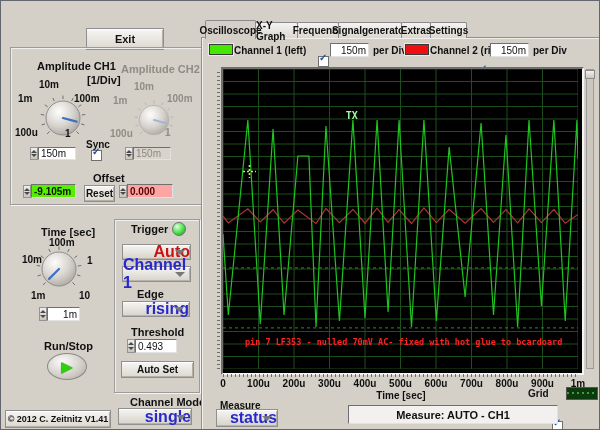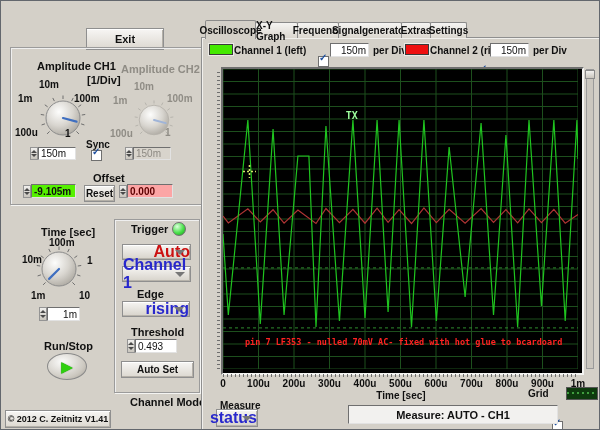--- a/index.html
+++ b/index.html
@@ -230,20 +230,24 @@
       <i class="dn"></i>
     </div>
   <div class="abs fld" style="left:134px;top:338px;width:42px;height:14px">
       <span>0.493</span>
     </div>
   <div class="abs btn" style="left:120px;top:360px;width:71px;height:15px;font-size:10px">
     <span>Auto Set</span>
   </div>
 
   <span class="abs lbl" style="left:129px;top:395px">Channel Mode</span>
+  <div class="abs dd" style="left:117px;top:407px;width:74px;height:17px">
+    <span style="color:#2828cc">single</span>
+      <i class="arr"></i>
+  </div>
 
   <div class="abs tabpanel" style="left:200px;top:36px;width:397px;height:391px"></div>
   <div class="abs tab active" style="left:204px;top:19px;width:49px;height:18px">
       <span>Oscilloscope</span>
     </div>
   <div class="abs tab" style="left:254px;top:21px;width:41px;height:15px">
       <span>X-Y Graph</span>
     </div>
   <div class="abs tab" style="left:296px;top:21px;width:40px;height:15px">
       <span>Frequency</span>
@@ -350,21 +354,21 @@
       <span class="xtick" style="left: 355px;">1m</span>
     </div>
   <span class="abs lbl s" style="left:360px;top:389px;width:80px;text-align:center">Time [sec]</span>
   <span class="abs lbl s" style="left:527px;top:387px">Grid</span>
   <div class="abs cb" style="left:551px;top:387px;width:9px;height:9px">
       <span class="ck">✓</span>
     </div>
   <div class="abs gridswatch" style="left:565px;top:386px;width:30px;height:11px"></div>
 
   <span class="abs lbl s" style="left:219px;top:399px">Measure</span>
-  <div class="abs dd" style="left:215px;top:408px;width:42px;height:18px">
+  <div class="abs dd" style="left:215px;top:408px;width:62px;height:18px">
     <span style="color:#2828cc">status</span>
       <i class="arr"></i>
   </div>
   <div class="abs fld" style="left:347px;top:404px;width:210px;height:19px;background:#f2f1ef;justify-content:center;font-weight:bold;font-size:11px">
     <span>Measure: AUTO - CH1</span>
   </div>
 
 </div>
 
 </body></html>

